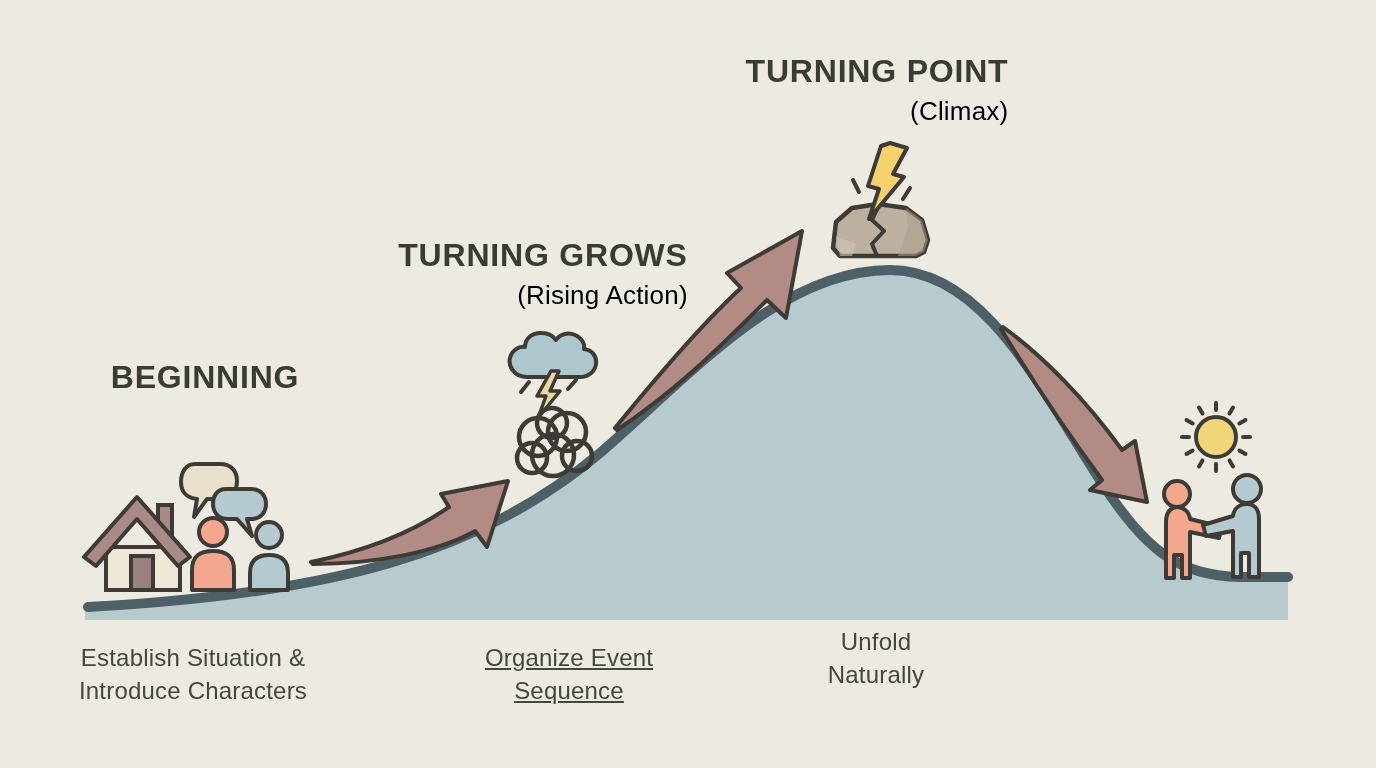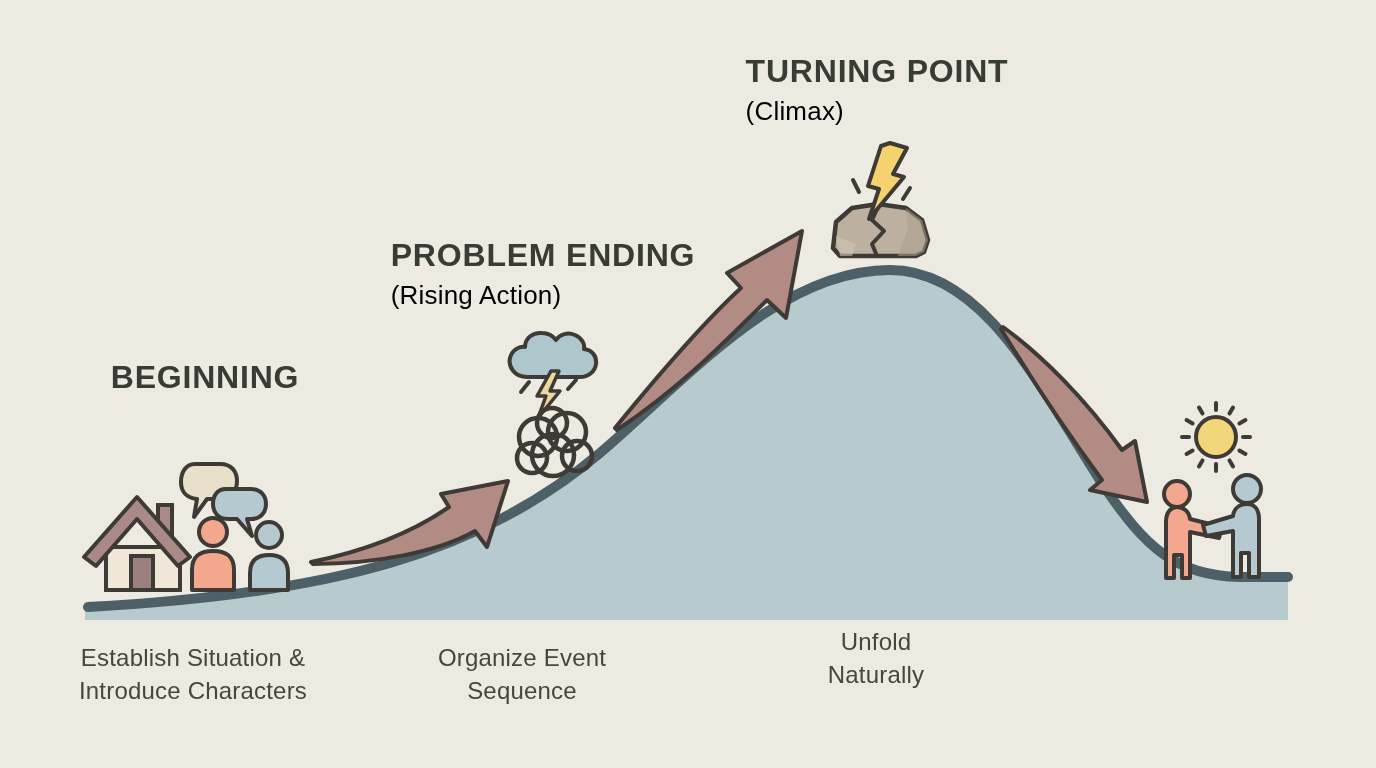--- a/index.html
+++ b/index.html
@@ -4,38 +4,38 @@
 <style>
   html,body{margin:0;padding:0;}
   .canvas{
     position:relative;
     width:1376px;height:768px;
     background:#EDEAE2;
     overflow:hidden;
     font-family:"Liberation Sans", sans-serif;
   }
   .art{position:absolute;left:0;top:0;width:1376px;height:768px;}
-  .stage{position:absolute;transform:translateX(-50%);text-align:left;white-space:nowrap;}
+  .stage{position:absolute;transform:translateX(-50%);text-align:right;white-space:nowrap;}
   .stage .title{
     font-size:32px;font-weight:700;color:#393C34;letter-spacing:0.8px;line-height:1.12;
   }
   .stage .subtitle{
     font-size:26px;font-weight:400;color:#000000;letter-spacing:0.2px;margin-top:6px;
   }
   .desc{
     position:absolute;transform:translateX(-50%);
     text-align:center;white-space:pre-line;
     font-size:24px;color:#45473F;line-height:1.36;letter-spacing:0.2px;
   }
   .s0{left:205px;top:360px;}
   .s1{left:543px;top:238px;}
   .s2{left:877px;top:54px;}
   .s3{left:1216px;top:314px;}
   .d0{left:193px;top:642px;}
-  .d1{left:522px;top:642px;}
+  .d1{left:569px;top:642px;text-decoration:underline;}
   .d2{left:876px;top:626px;}
   .d3{left:1170px;top:642px;}
 </style>
 </head>
 <body>
 
 <div class="canvas">
 
   <svg class="art" viewBox="0 0 1376 768">
 
@@ -156,21 +156,21 @@
                    L 1203 525 L 1206 536 L 1233 531 L 1233 577 L 1241 577 L 1241 553 L 1249 553 L 1249 577 Z" fill="#B5CAD0" stroke="#3E3A35" stroke-width="4" stroke-linejoin="round"></path>
         </g>
       </g>
     </g>
   </svg>
 
   <div class="stage s0">
     <div class="title">BEGINNING</div>
   </div>
   <div class="stage s1">
-    <div class="title">PROBLEM ENDING</div>
+    <div class="title">TURNING GROWS</div>
     <div class="subtitle">(Rising Action)</div>
   </div>
   <div class="stage s2">
     <div class="title">TURNING POINT</div>
     <div class="subtitle">(Climax)</div>
   </div>
 
   <div class="desc d0">Establish Situation &amp;
 Introduce Characters</div>
   <div class="desc d1">Organize Event

